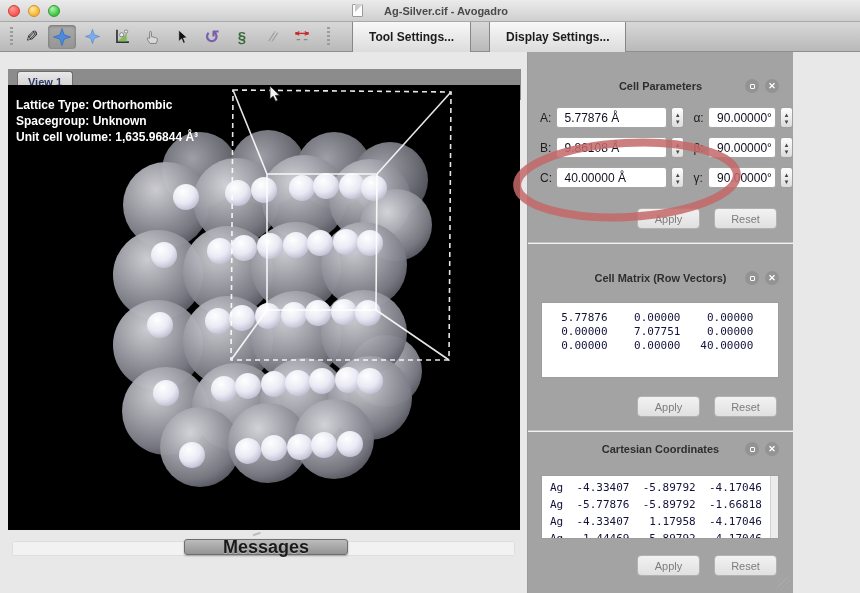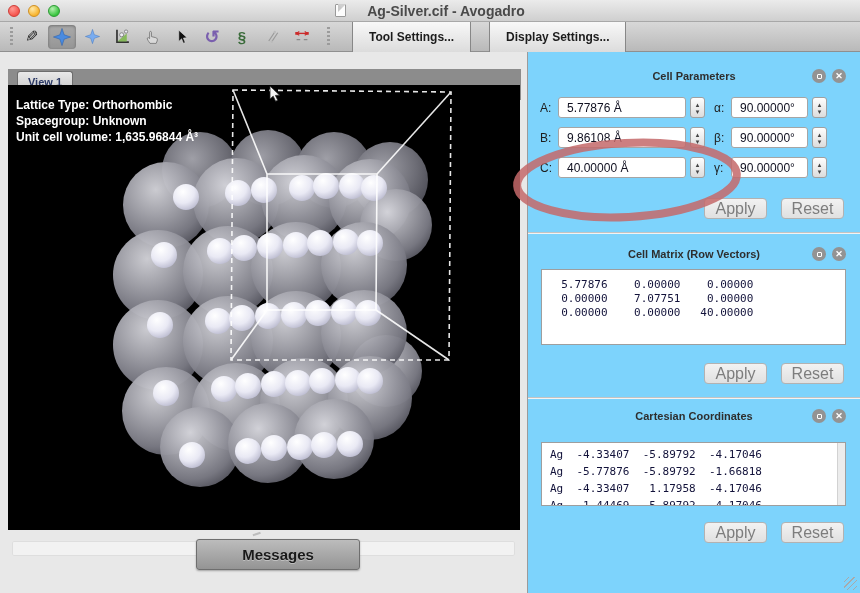--- a/index.html
+++ b/index.html
@@ -13,21 +13,21 @@
     display:flex; align-items:center; justify-content:center; }
   .lights { position:absolute; left:8px; top:5px; display:flex; gap:8px; }
   .light { width:12px; height:12px; border-radius:50%; }
   .light.red { background:radial-gradient(circle at 35% 30%, #ff9a94,#f5544d 70%); border:1px solid #ce3b36;}
   .light.yellow { background:radial-gradient(circle at 35% 30%, #ffe9a8,#f8b42e 70%); border:1px solid #cf8f22;}
   .light.green { background:radial-gradient(circle at 35% 30%, #b6f0b0,#39c53f 70%); border:1px solid #2b9a33;}
   .doc-icon { width:11px; height:13px; background:#fdfdfd; border:1px solid #9a9a9a;
     border-radius:1px; margin-right:5px; position:relative; }
   .doc-icon::after { content:""; position:absolute; right:-1px; top:-1px;
     border-left:4px solid #c9c9c9; border-top:4px solid #cfcfcf; border-right:4px solid transparent; border-bottom:4px solid transparent; }
-  .title-text { font-size:14px; font-weight:600; color:#4a4a4a;margin-left:16px; }
+  .title-text { font-size:11px; font-weight:600; color:#4a4a4a;margin-left:16px; }
 
   
   .toolbar { height:30px; background:linear-gradient(#d8d8d8,#b9b9b9);
     border-bottom:1px solid #8f8f8f; display:flex; align-items:center; padding:0 6px; }
   .grip { width:3px; height:20px; margin:0 4px;
     background:repeating-linear-gradient(#9b9b9b 0 2px, transparent 2px 4px); }
   .tool { width:28px; height:24px; display:flex; align-items:center; justify-content:center;
     border-radius:4px; margin:0 1px; font-size:15px; color:#222; }
   .tool.selected { background:rgba(0,0,0,.20); box-shadow:inset 0 1px 3px rgba(0,0,0,.35); }
   .tool svg { display:block; }
@@ -49,28 +49,28 @@
     font-size:11px; font-weight:700; color:#2c3a66; }
   .viewport { position:absolute; left:8px; top:33px; width:512px; height:445px; background:#000; }
   .overlay-text { position:absolute; left:8px; top:12px; color:#fff; font-weight:700;
     font-size:12px; line-height:16px; z-index:3; }
   .scene-svg { position:absolute; left:0; top:0; z-index:2; }
 
   .msg-strip { position:absolute; left:12px; right:12px; top:489px; height:15px;
     background:#f2f2f2; border-radius:2px; box-shadow:inset 0 0 0 1px #dedede; }
   .splitter-tick { position:absolute; left:253px; top:481px; width:8px; height:4px;
     border-top:2px solid #bdbdbd; transform:rotate(-18deg); }
-  .messages-btn { position:absolute; left:196px; top:487px; width:164px; height:31px;
+  .messages-btn { position:absolute; left:184px; top:487px; width:164px; height:16px;
     background:linear-gradient(#bcbcbc,#949494); border:1px solid #6e6e6e; border-radius:3px;
-    display:flex; align-items:center; justify-content:center; font-size:15px; font-weight:700;
+    display:flex; align-items:center; justify-content:center; font-size:18px; font-weight:700;
     color:#1a1a1a; text-shadow:0 1px 0 rgba(255,255,255,.35); box-shadow:0 1px 2px rgba(0,0,0,.3); }
 
   
-  .dock { position:relative; width:333px; height:100%; background:#7dd3fc;
-    border-left:1px solid #9b9b9b; padding-top:12px; }
+  .dock { position:relative; width:266px; height:100%; background:#a3a3a3;
+    border-left:1px solid #9b9b9b; padding-top:22px; }
   .panel-header { position:relative; height:24px; display:flex; align-items:center;
     justify-content:center; font-size:11px; font-weight:700; color:#2e2e2e; }
   .hdr-icons { position:absolute; right:14px; top:5px; display:flex; gap:6px; }
   .hdr-icon { width:14px; height:14px; border-radius:50%; background:#939393;
     display:flex; align-items:center; justify-content:center; }
   .hdr-icon .sq { width:5px; height:5px; border:1.4px solid #fff; border-radius:1px; }
   .hdr-icon .x { color:#fff; font-size:9px; font-weight:700; line-height:9px; }
   .separator { margin-top:13px; border-top:1px solid #c3c3c3; border-bottom:1px solid #f3f3f3; }
 
   .cp-row { display:flex; align-items:center; padding-left:12px; margin-top:9px; }
@@ -79,27 +79,27 @@
     font-size:12px; color:#101020; display:flex; align-items:center; padding-left:8px; }
   .field.len { width:128px; }
   .field.ang { width:77px; }
   .stepper { width:15px; height:21px; margin-left:4px; border:1px solid #a0a0a0; border-radius:3px;
     background:linear-gradient(#fefefe,#dcdcdc); display:flex; flex-direction:column;
     align-items:center; justify-content:center; }
   .stepper span { font-size:7px; line-height:7px; color:#444; }
   .greek { width:17px; margin-left:9px; font-size:12px; color:#1d1d1d; }
   .btn-row { display:flex; justify-content:flex-end; gap:14px; padding-right:16px; }
   .sm-btn { width:63px; height:21px; border:1px solid #b2b2b2; border-radius:4px;
-    background:linear-gradient(#f2f2f2,#e0e0e0); font-size:16px; color:#7d7d7d;
+    background:linear-gradient(#f2f2f2,#e0e0e0); font-size:11px; color:#7d7d7d;
     display:flex; align-items:center; justify-content:center; }
 
   .mono-box { position:relative; margin:0 14px 0 13px; background:#fff; border:1px solid #9e9e9e;
     overflow:hidden; font-family:"DejaVu Sans Mono", monospace; color:#12123a; }
   .mono-box pre { font-family:inherit; }
-  .matrix-box { height:76px; margin-top:3px; }
+  .matrix-box { height:76px; margin-top:12px; }
   .matrix-box pre { font-size:11px; line-height:14px; padding:8px 0 0 6px; }
   .coords-box { height:64px; margin-top:14px; }
   .coords-box pre { font-size:11px; line-height:17px; padding:3px 0 0 8px; }
   .scroll-hint { position:absolute; right:0; top:0; bottom:0; width:8px;
     background:#ececec; border-left:1px solid #d2d2d2; }
 
   .resize-grip { position:absolute; right:3px; bottom:3px; width:13px; height:13px;
     background:repeating-linear-gradient(135deg, transparent 0 3px, #a9a9a9 3px 4px); }
 
   
@@ -349,21 +349,21 @@
             <span>▾</span>
           </div>
       </div>
       <div class="btn-row" style="margin-top:20px;">
         <div class="sm-btn">Apply</div>
         <div class="sm-btn">Reset</div>
       </div>
 
       <div class="separator"></div>
 
-      <div class="panel-header" style="margin-top:8px;">
+      <div class="panel-header" style="margin-top:22px;">
         <span>Cell Matrix (Row Vectors)</span>
         <div class="hdr-icons">
           <div class="hdr-icon">
               <span class="sq"></span>
             </div>
           <div class="hdr-icon">
               <span class="x">✕</span>
             </div>
         </div>
       </div>

